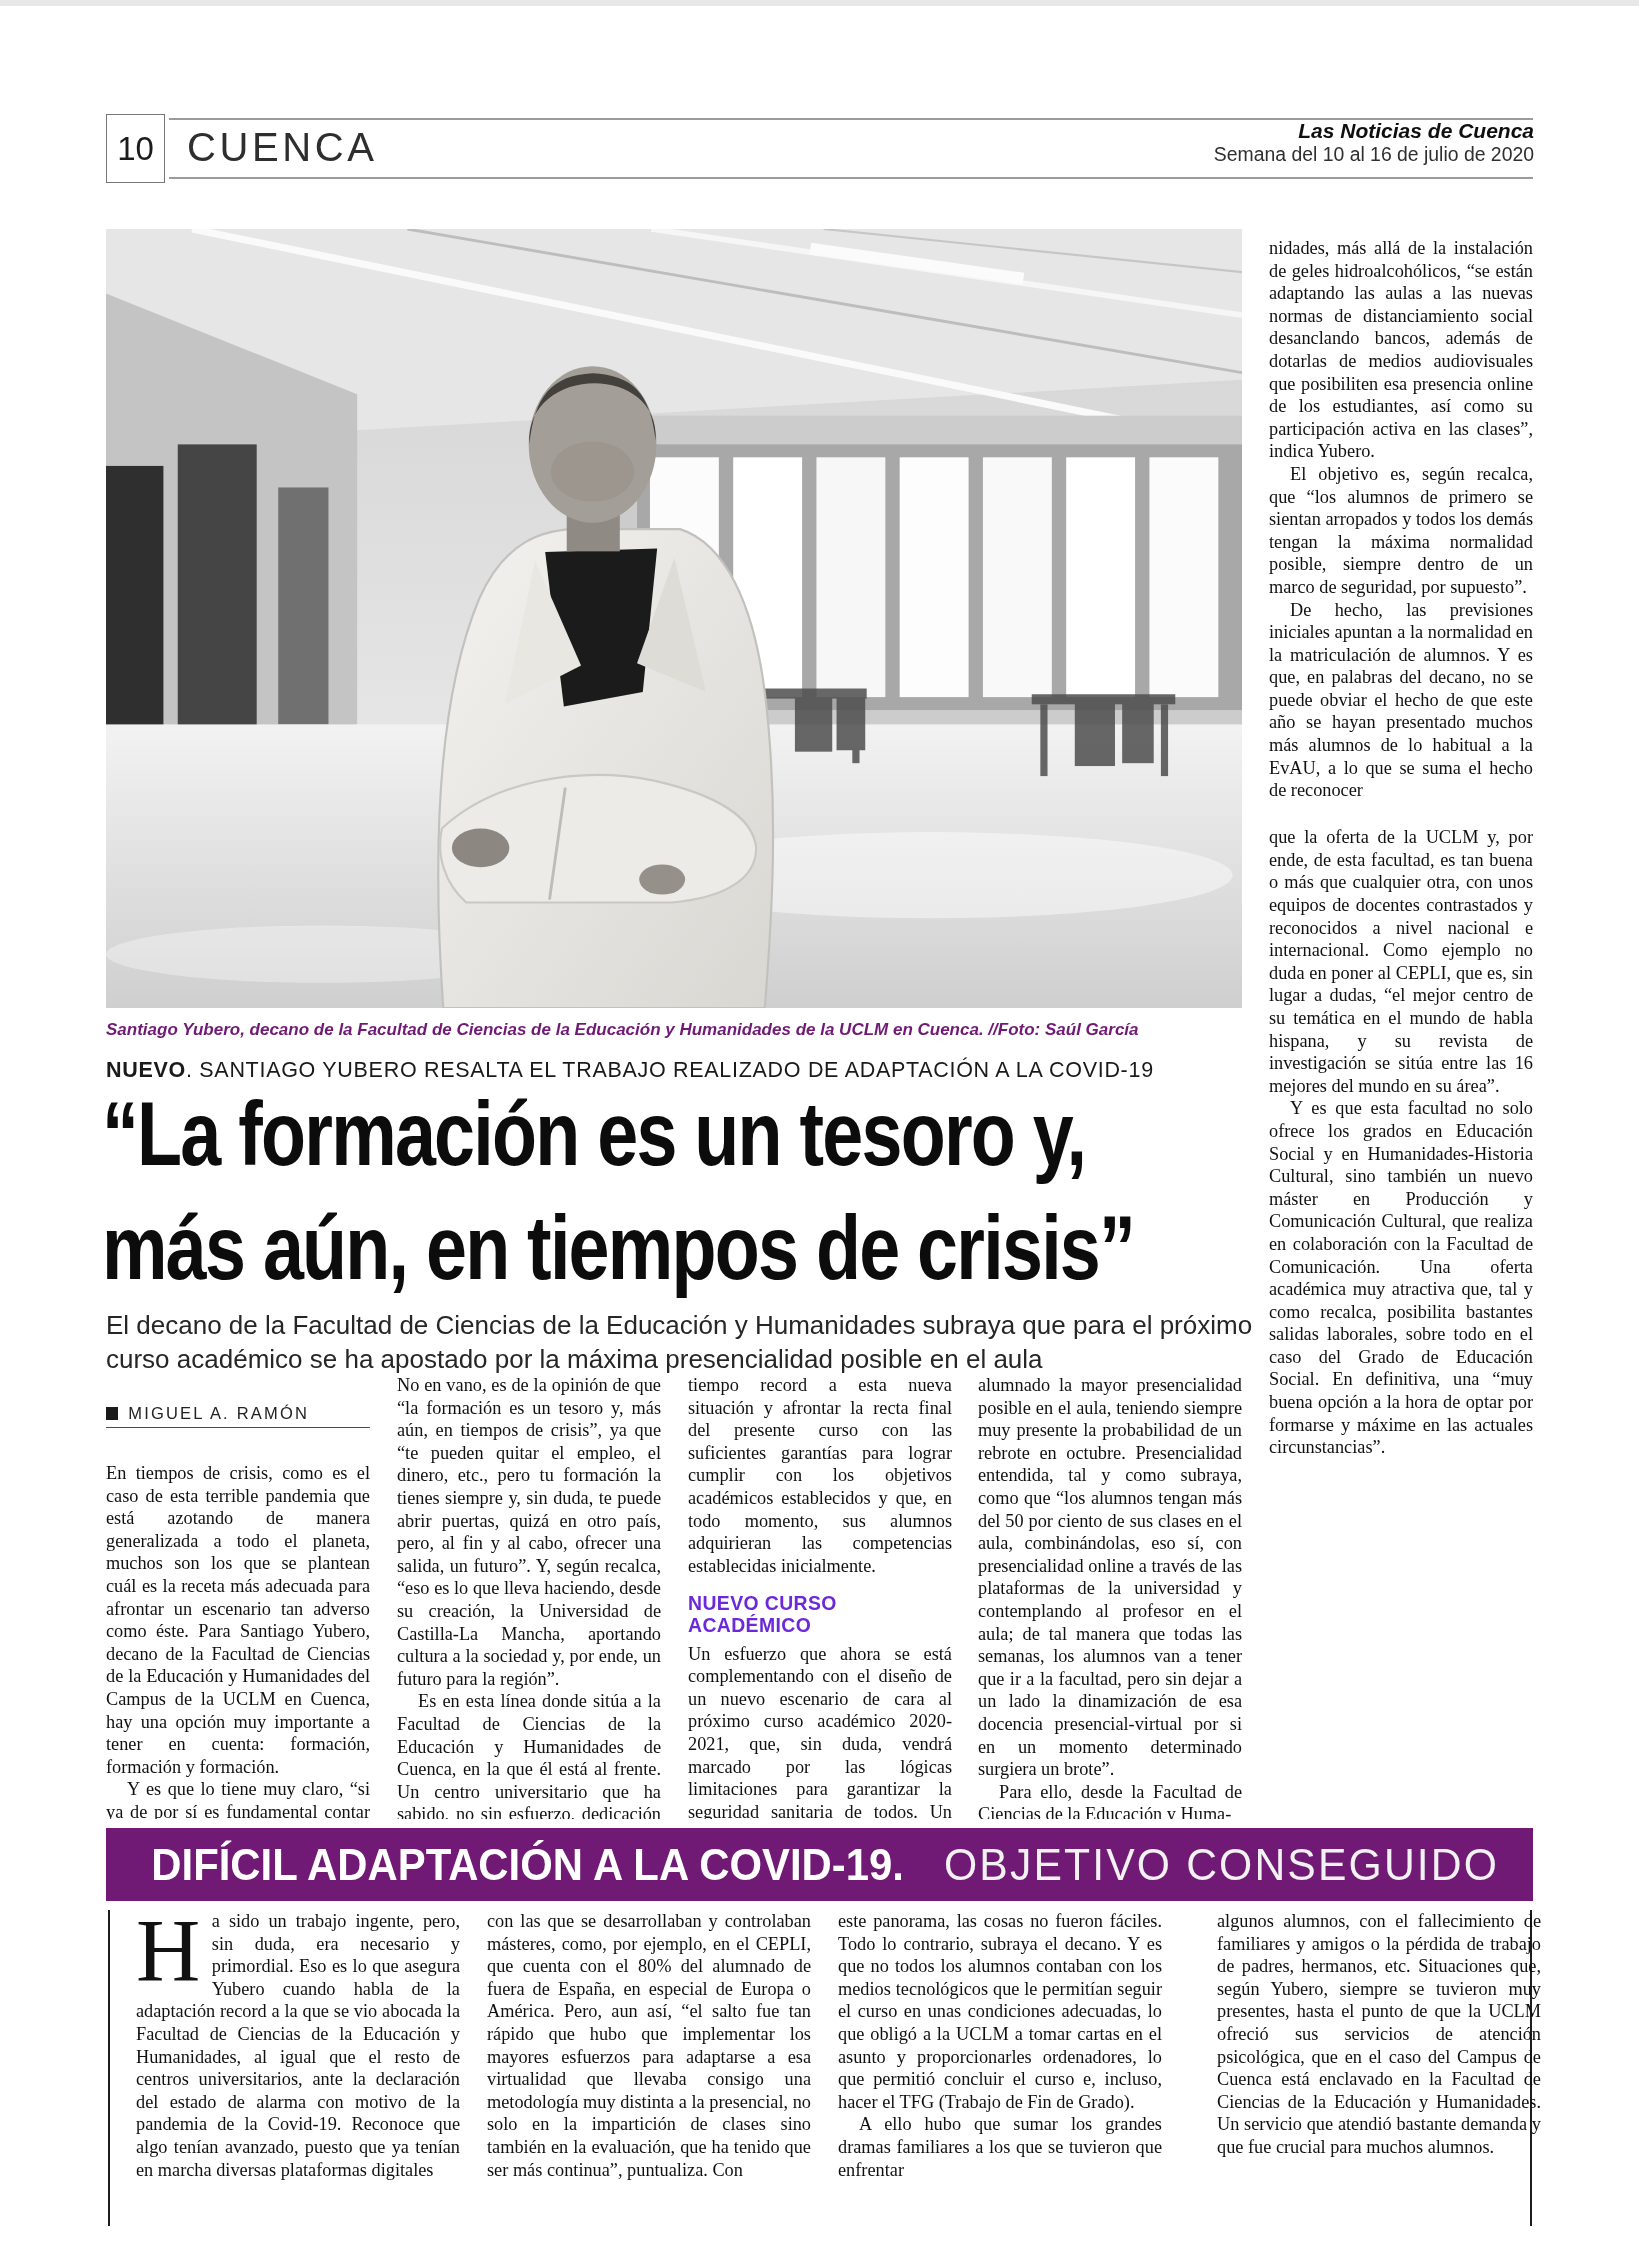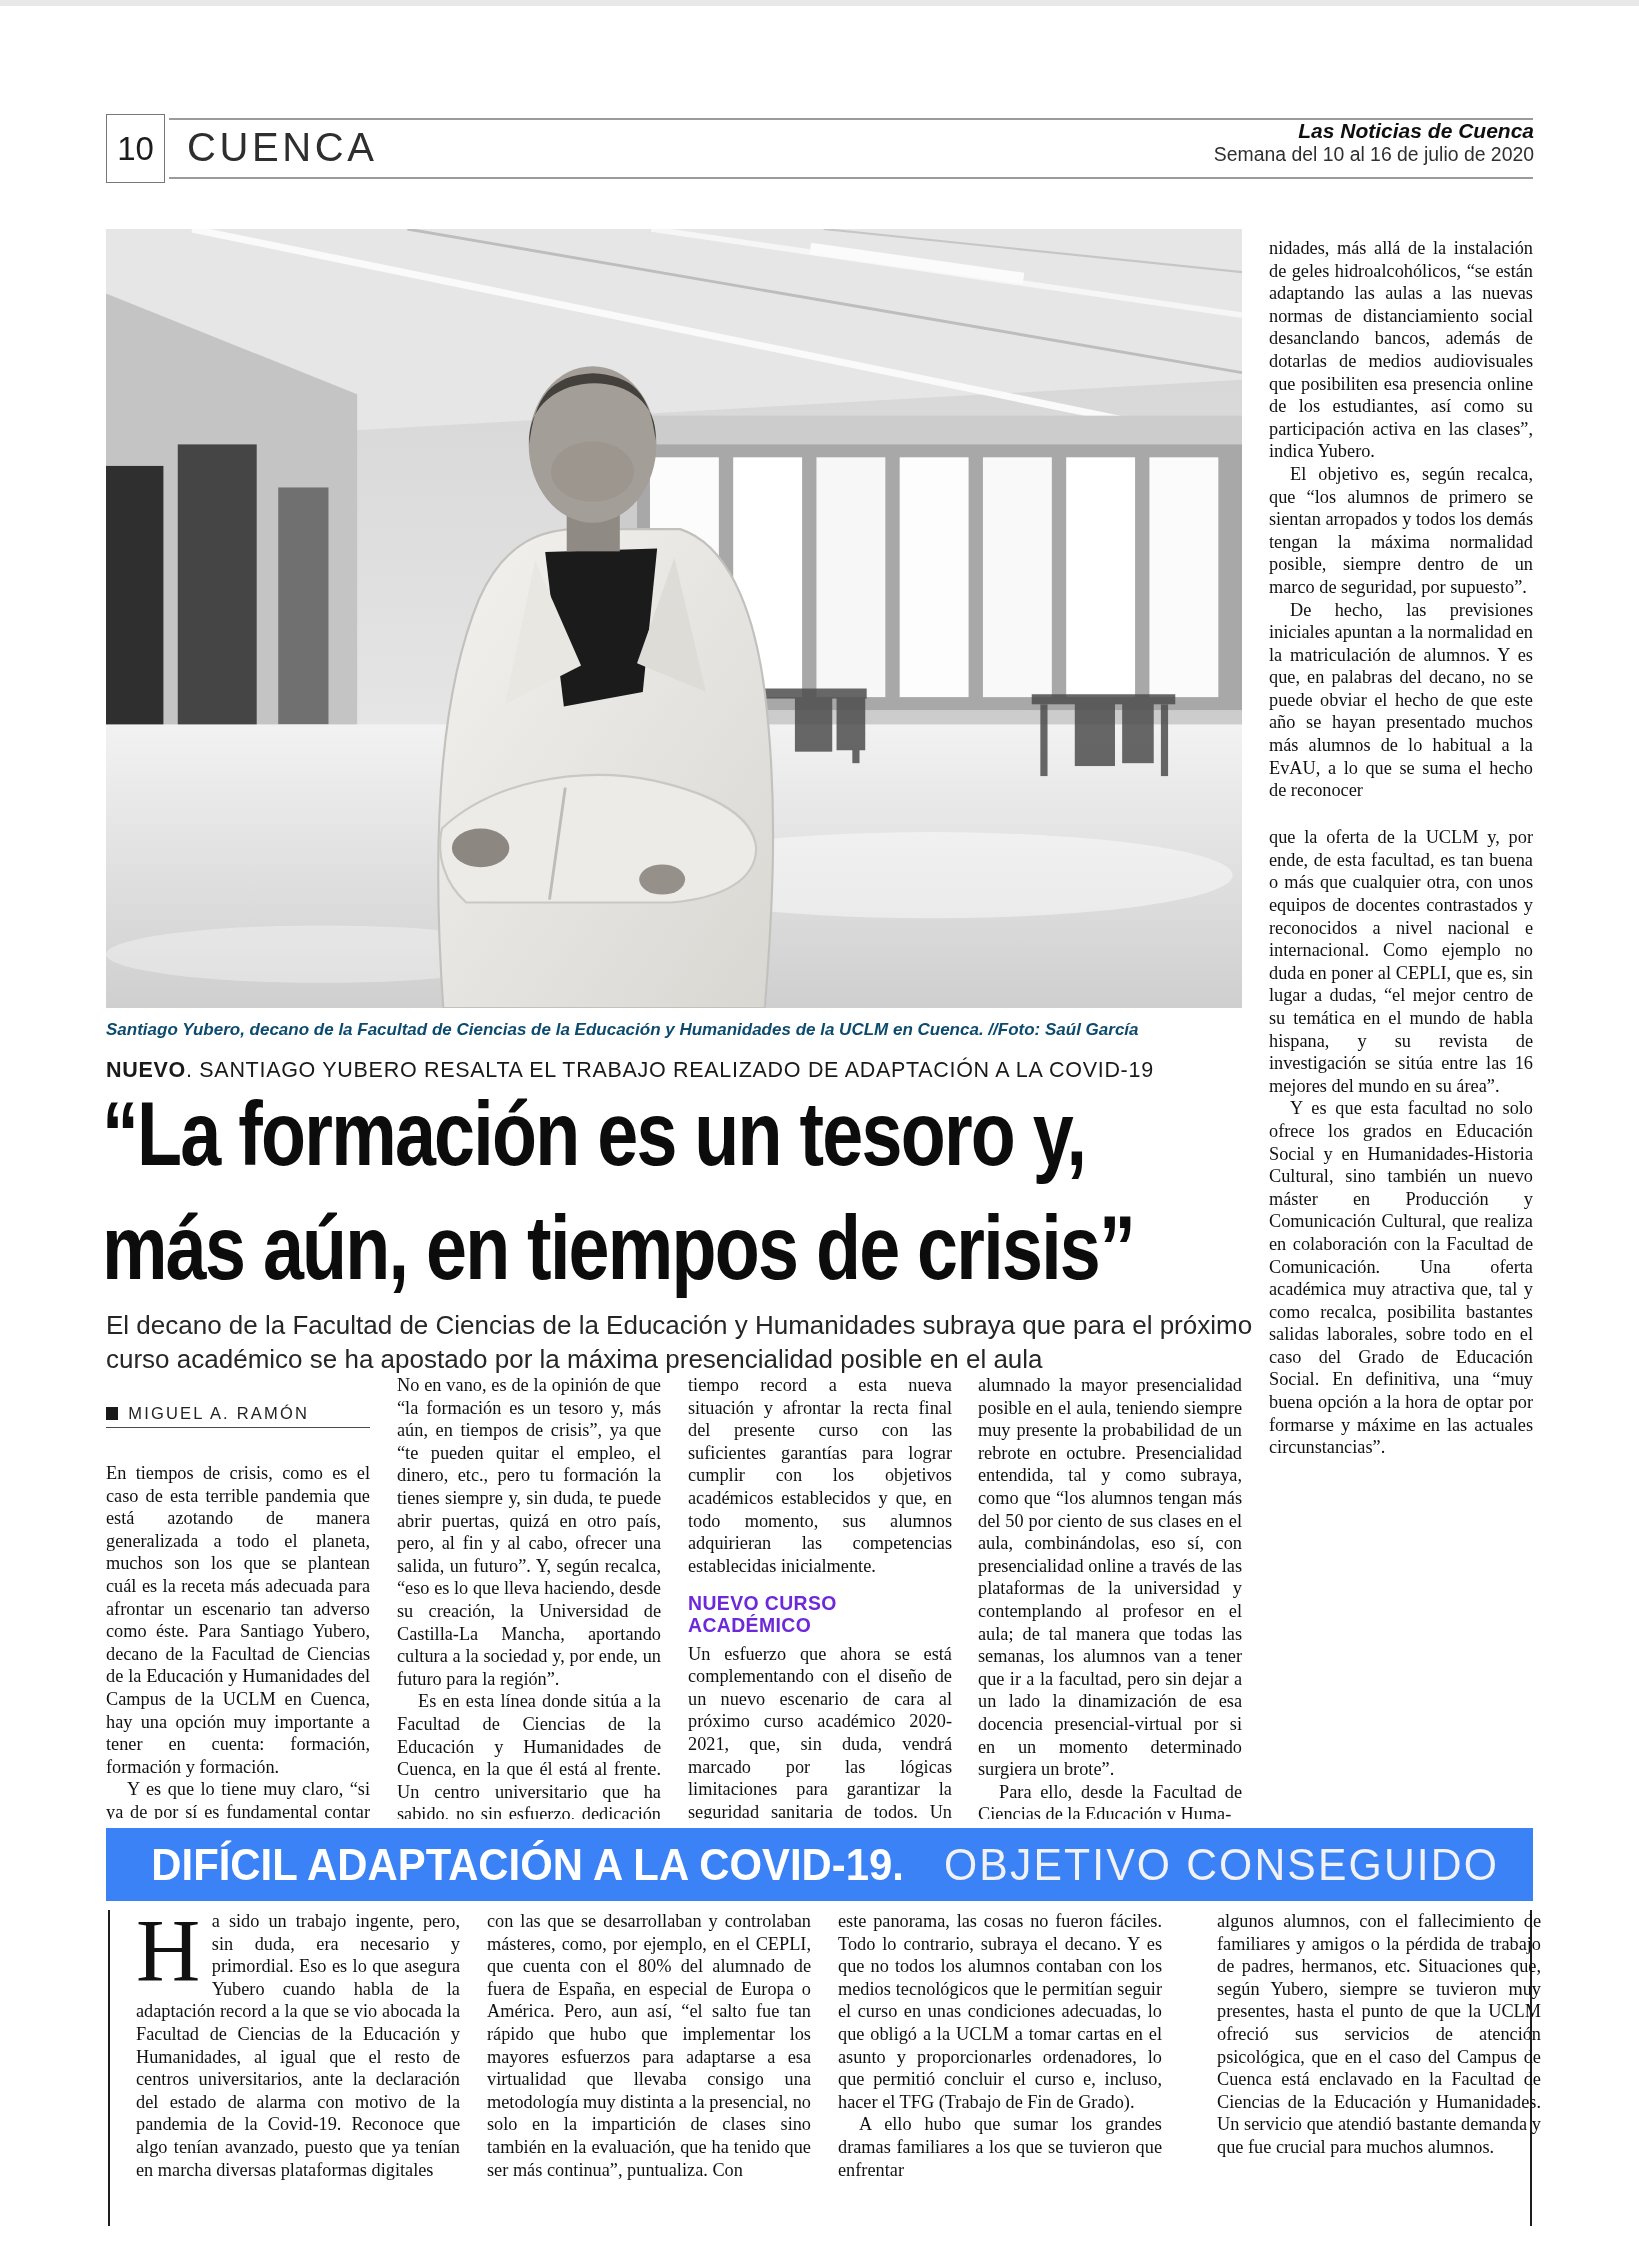--- a/index.html
+++ b/index.html
@@ -11,21 +11,21 @@
   .pagenum-box{position:absolute;left:106px;top:108px;width:57px;height:67px;border:1.4px solid #777;
     display:flex;align-items:center;justify-content:center;font-size:33px;color:#1c1c1c;background:#fff;}
   .section-name{position:absolute;left:187px;top:119px;font-size:40px;letter-spacing:3.6px;color:#2e2e2e;font-weight:400;}
   .masthead{position:absolute;right:106px;top:113px;text-align:right;line-height:1.15;}
   .paper-name{font-size:21px;font-weight:bold;color:#0f0f0f;font-style:italic;}
   .dateline{font-size:19.4px;color:#2f2f2f;}
   
   .photo{position:absolute;left:106px;top:223px;width:1136px;height:779px;overflow:hidden;background:#ddd;}
   .photo svg{display:block;width:100%;height:100%;}
   .caption{position:absolute;left:106px;top:1014px;width:1136px;font-style:italic;font-weight:bold;
-    font-size:17px;color:#0c4a6e;}
+    font-size:17px;color:#701a75;}
   
   .kicker{position:absolute;left:106px;top:1052px;font-size:21.5px;letter-spacing:0.7px;color:#1a1a1a;white-space:nowrap;}
   .kicker b{font-weight:bold;}
   .headline{position:absolute;left:102px;top:1071px;color:#0c0c0c;}
   .hl-line{display:block;font-size:91px;font-weight:bold;letter-spacing:-2.2px;line-height:114px;
     transform:scaleX(.81);transform-origin:0 50%;white-space:nowrap;}
   .subhead{position:absolute;left:106px;top:1302px;width:1149px;font-size:26px;line-height:34px;color:#262626;}
   .byline{position:absolute;left:106px;top:1398px;width:264px;border-bottom:1.4px solid #4a4a4a;
     padding-bottom:4px;font-size:16.5px;letter-spacing:2.2px;color:#222;display:flex;align-items:center;gap:10px;}
   .byline-square{width:12.2px;height:12.2px;background:#1a1a1a;display:inline-block;flex:0 0 auto;}
@@ -43,21 +43,21 @@
     font-size:18.3px;line-height:22.6px;text-align:justify;color:#101010;}
   .pullquote{position:relative;margin:29px 0 0 0;min-height:459px;}
   .pq-icon{position:absolute;left:0;top:4.3px;width:55px;height:47px;background:#0d0d0d;color:#fff;
     overflow:hidden;font-family:"Liberation Serif",serif;}
   .pq-icon span{display:block;font-size:79px;font-weight:bold;line-height:1;transform:translate(4.3px,10px);letter-spacing:-4.3px;}
   .pq-text{margin-left:59px;font-family:"Liberation Sans",sans-serif;font-style:italic;font-weight:400;
     font-size:29px;line-height:41px;color:#2e2e2e;text-align:left;}
   .pq-rule{margin:20px 0 0 59px;width:205px;height:1.4px;background:#8a8a8a;}
   .sidebar .bottomstack{margin-top:24.4px;}
   
-  .banner{position:absolute;left:106px;top:1822px;width:1427px;height:73px;background:#3b82f6;color:#fff;
+  .banner{position:absolute;left:106px;top:1822px;width:1427px;height:73px;background:#701a75;color:#fff;
     display:flex;align-items:center;justify-content:center;white-space:nowrap;overflow:hidden;}
   .banner-bold{font-size:45px;font-weight:bold;transform:scaleX(.93);transform-origin:50% 50%;letter-spacing:0;}
   .banner-light{font-size:44px;font-weight:400;letter-spacing:2.2px;color:#f2f2f2;margin-left:11.5px;
     transform:scaleX(.97);transform-origin:0 50%;}
   .vrule{position:absolute;top:1904px;width:2.2px;height:316px;background:#1d1d1d;}
   .vrule.left{left:108px;} .vrule.right{left:1530px;}
   .bcol{position:absolute;top:1904px;width:324px;height:317px;font-family:"Liberation Serif",serif;
     font-size:18.3px;line-height:22.6px;text-align:justify;color:#101010;overflow:hidden;}
   .b1{left:136px;} .b2{left:487px;} .b3{left:838px;} .b4{left:1217px;}
   .bcol p{margin:0;} .bcol p + p{text-indent:1.15em;}

